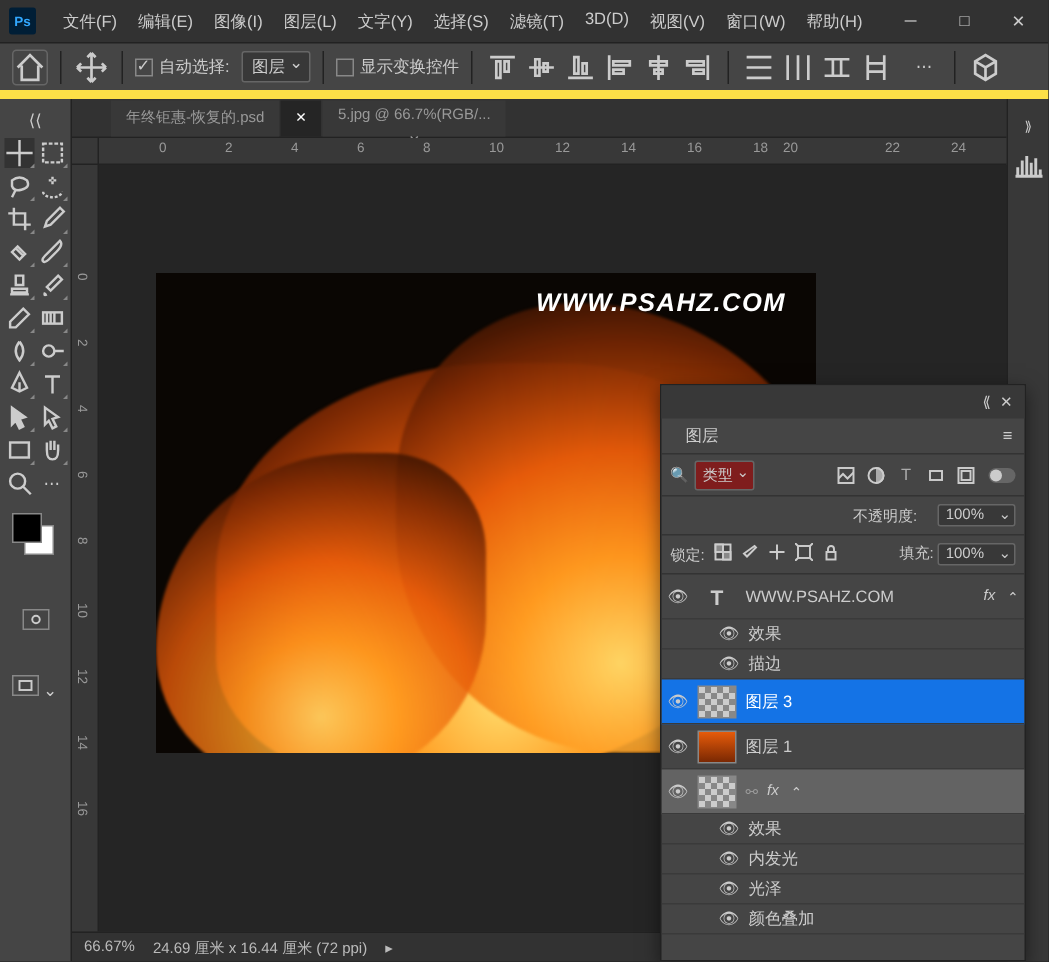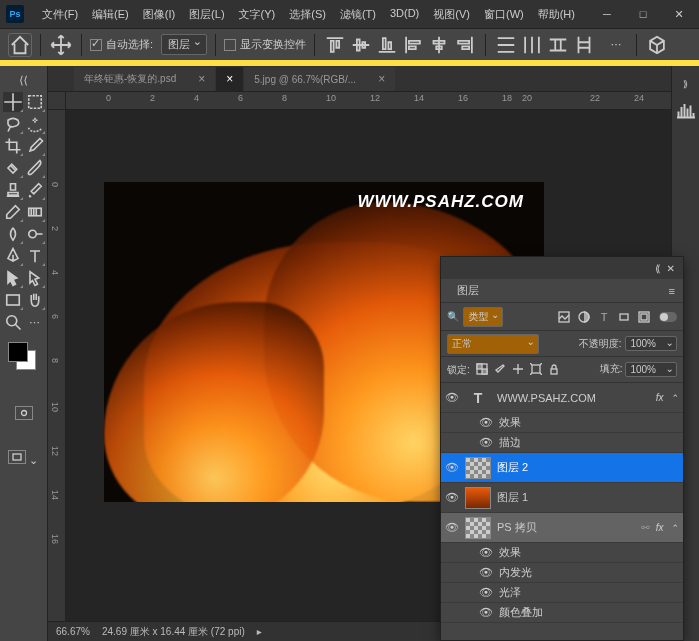--- a/index.html
+++ b/index.html
@@ -25,21 +25,21 @@
 .tool-btn { width: 20px; height: 20px; display: flex; align-items: center; justify-content: center; position: relative; }
 .tool-btn.active { background: #333; }
 .tool-btn .corner { position: absolute; right: 0; bottom: 0; width: 0; height: 0; border-right: 3px solid #888; border-top: 3px solid transparent; }
 .color-swatches { margin-top: 8px; display: flex; justify-content: center; position: relative; width: 44px; height: 36px; }
 .swatch-fg { width: 20px; height: 20px; background: #000; border: 1px solid #888; position: absolute; top: 2px; left: 6px; z-index: 2; }
 .swatch-bg { width: 20px; height: 20px; background: #fff; border: 1px solid #888; position: absolute; top: 10px; left: 14px; }
 .mode-row { display: flex; gap: 2px; justify-content: center; margin-top: 30px; }
 .mode-btn { width: 18px; height: 14px; border: 1px solid #888; display: flex; align-items: center; justify-content: center; }
 .work-area { flex: 1; background: #252525; position: relative; display: flex; flex-direction: column; }
 .doc-tabs { height: 26px; background: #323232; display: flex; align-items: flex-end; padding-left: 26px; border-bottom: 1px solid #222; }
-.doc-tab { padding: 4px 10px; background: #383838; color: #999; margin-right: 1px; display: flex; align-items: center; gap: 22px; font-size: 10px; max-width: 180px; height: 24px; }
+.doc-tab { padding: 4px 10px; background: #383838; color: #999; margin-right: 1px; display: flex; align-items: center; gap: 4px; font-size: 10px; max-width: 180px; height: 24px; flex-direction: column; }
 .doc-tab.active { background: #252525; color: #fff; }
 .doc-tab .close { font-size: 12px; }
 .rulers-canvas { flex: 1; position: relative; background: #252525; }
 .ruler-h { height: 18px; background: #383838; border-bottom: 1px solid #222; margin-left: 18px; display: flex; font-size: 9px; color: #999; position: relative; overflow: hidden; }
 .ruler-h span { position: absolute; top: 1px; }
 .ruler-corner { width: 18px; height: 18px; background: #383838; position: absolute; top: 0; left: 0; border-right: 1px solid #222; border-bottom: 1px solid #222; }
 .ruler-v { width: 18px; background: #383838; border-right: 1px solid #222; position: absolute; top: 18px; left: 0; bottom: 0; font-size: 9px; color: #999; }
 .ruler-v span { position: absolute; left: 2px; writing-mode: vertical-rl; }
 .canvas-zone { position: absolute; top: 18px; left: 18px; right: 0; bottom: 20px; background: #252525; overflow: hidden; }
 .canvas-img { position: absolute; top: 72px; left: 38px; width: 440px; height: 320px; background: #0a0603; overflow: hidden; }
@@ -48,29 +48,29 @@
 .status-bar { height: 20px; background: #323232; display: flex; align-items: center; padding: 0 8px; font-size: 10px; color: #bbb; gap: 12px; border-top: 1px solid #222; }
 .right-dock { width: 28px; background: #383838; border-left: 1px solid #222; padding-top: 4px; }
 .dock-btn { width: 24px; height: 24px; margin: 2px auto; display: flex; align-items: center; justify-content: center; }
 
 .layers-panel { position: absolute; top: 256px; left: 440px; width: 244px; height: 385px; background: #454545; border: 1px solid #222; box-shadow: 0 4px 12px rgba(0,0,0,0.5); display: flex; flex-direction: column; font-size: 11px; }
 .lp-header { height: 22px; background: #383838; display: flex; align-items: center; padding: 0 8px; justify-content: space-between; }
 .lp-header .collapse { margin-left: auto; margin-right: 6px; font-size: 10px; }
 .lp-tabs { height: 24px; display: flex; align-items: center; padding: 0 8px; border-bottom: 1px solid #333; }
 .lp-tab { padding: 3px 8px; }
 .lp-filter { height: 28px; display: flex; align-items: center; padding: 0 6px; gap: 4px; border-bottom: 1px solid #333; }
-.lp-select { background: #a16207; border: 1px solid #666; padding: 2px 14px 2px 4px; border-radius: 2px; position: relative; font-size: 10px; }
+.lp-select { background: #7f1d1d; border: 1px solid #666; padding: 2px 14px 2px 4px; border-radius: 2px; position: relative; font-size: 10px; }
 .lp-select::after { content: "⌄"; position: absolute; right: 3px; top: 1px; }
 .lp-filter-icons { display: flex; gap: 6px; margin-left: auto; }
 .lp-filter-icons .fi { width: 14px; height: 14px; display: flex; align-items: center; justify-content: center; color: #aaa; }
 .lp-toggle { width: 18px; height: 10px; background: #666; border-radius: 5px; position: relative; margin-left: 4px; }
 .lp-toggle::after { content: ""; width: 8px; height: 8px; background: #ccc; border-radius: 50%; position: absolute; top: 1px; left: 1px; }
 .lp-blend { height: 26px; display: flex; align-items: center; padding: 0 6px; gap: 4px; border-bottom: 1px solid #333; }
 .lp-blend .lp-select.mode { flex: 1; max-width: 92px; }
-.lp-opacity { display: flex; align-items: center; gap: 4px; font-size: 10px; margin-left: auto; }
+.lp-opacity { display: flex; align-items: center; gap: 14px; font-size: 10px; margin-left: auto; }
 .lp-pct { background: #383838; border: 1px solid #666; padding: 1px 20px 1px 4px; border-radius: 2px; font-size: 10px; position: relative; }
 .lp-pct::after { content: "⌄"; position: absolute; right: 2px; top: 0; }
 .lp-lock { height: 26px; display: flex; align-items: center; padding: 0 6px; gap: 6px; font-size: 10px; border-bottom: 1px solid #333; }
 .lp-lock-icons { display: flex; gap: 6px; }
 .lp-fill { display: flex; align-items: flex-start; gap: 3px; margin-left: auto; }
 .lp-list { flex: 1; overflow: auto; }
 .layer-row { display: flex; align-items: center; height: 30px; padding: 0 4px; gap: 6px; border-bottom: 1px solid #3a3a3a; }
 .layer-row.child { height: 20px; padding-left: 38px; }
 .layer-row.selected { background: #1473e6; color: #fff; }
 .layer-row.selected2 { background: #636363; }
@@ -480,21 +480,20 @@
       <div class="fi">
           <svg width="12" height="12" viewBox="0 0 12 12">
             <rect x="1" y="1" width="10" height="10"></rect>
             <rect x="3" y="3" width="6" height="6"></rect>
           </svg>
         </div>
     </div>
     <div class="lp-toggle"></div>
   </div>
   <div class="lp-blend">
-    <div class="lp-select mode">正常</div>
     <div class="lp-opacity">
       <span>不透明度:</span>
       <div class="lp-pct">100%</div>
     </div>
   </div>
   <div class="lp-lock">
     <span>锁定:</span>
     <div class="lp-lock-icons">
       <span><svg width="12" height="12" viewBox="0 0 12 12">
             <rect x="1" y="1" width="10" height="10" fill="none"></rect>
@@ -535,33 +534,32 @@
       <span>效果</span>
     </div>
     <div class="layer-row child">
       <span class="eye">👁</span>
       <span>描边</span>
     </div>
 
     <div class="layer-row selected">
       <span class="eye">👁</span>
       <div class="thumb checker"></div>
-      <span class="layer-name">图层 2</span>
+      <span class="layer-name">图层 3</span>
     </div>
 
     <div class="layer-row">
       <span class="eye">👁</span>
       <div class="thumb flame-t"></div>
       <span class="layer-name">图层 1</span>
     </div>
 
     <div class="layer-row selected2">
       <span class="eye">👁</span>
       <div class="thumb checker"></div>
-      <span class="layer-name">PS 拷贝</span>
       <span class="link-ic">⚯</span>
       <span class="fx-label">fx</span>
       <span class="tri">⌃</span>
     </div>
     <div class="layer-row child">
       <span class="eye">👁</span>
       <span>效果</span>
     </div>
     <div class="layer-row child">
       <span class="eye">👁</span>

